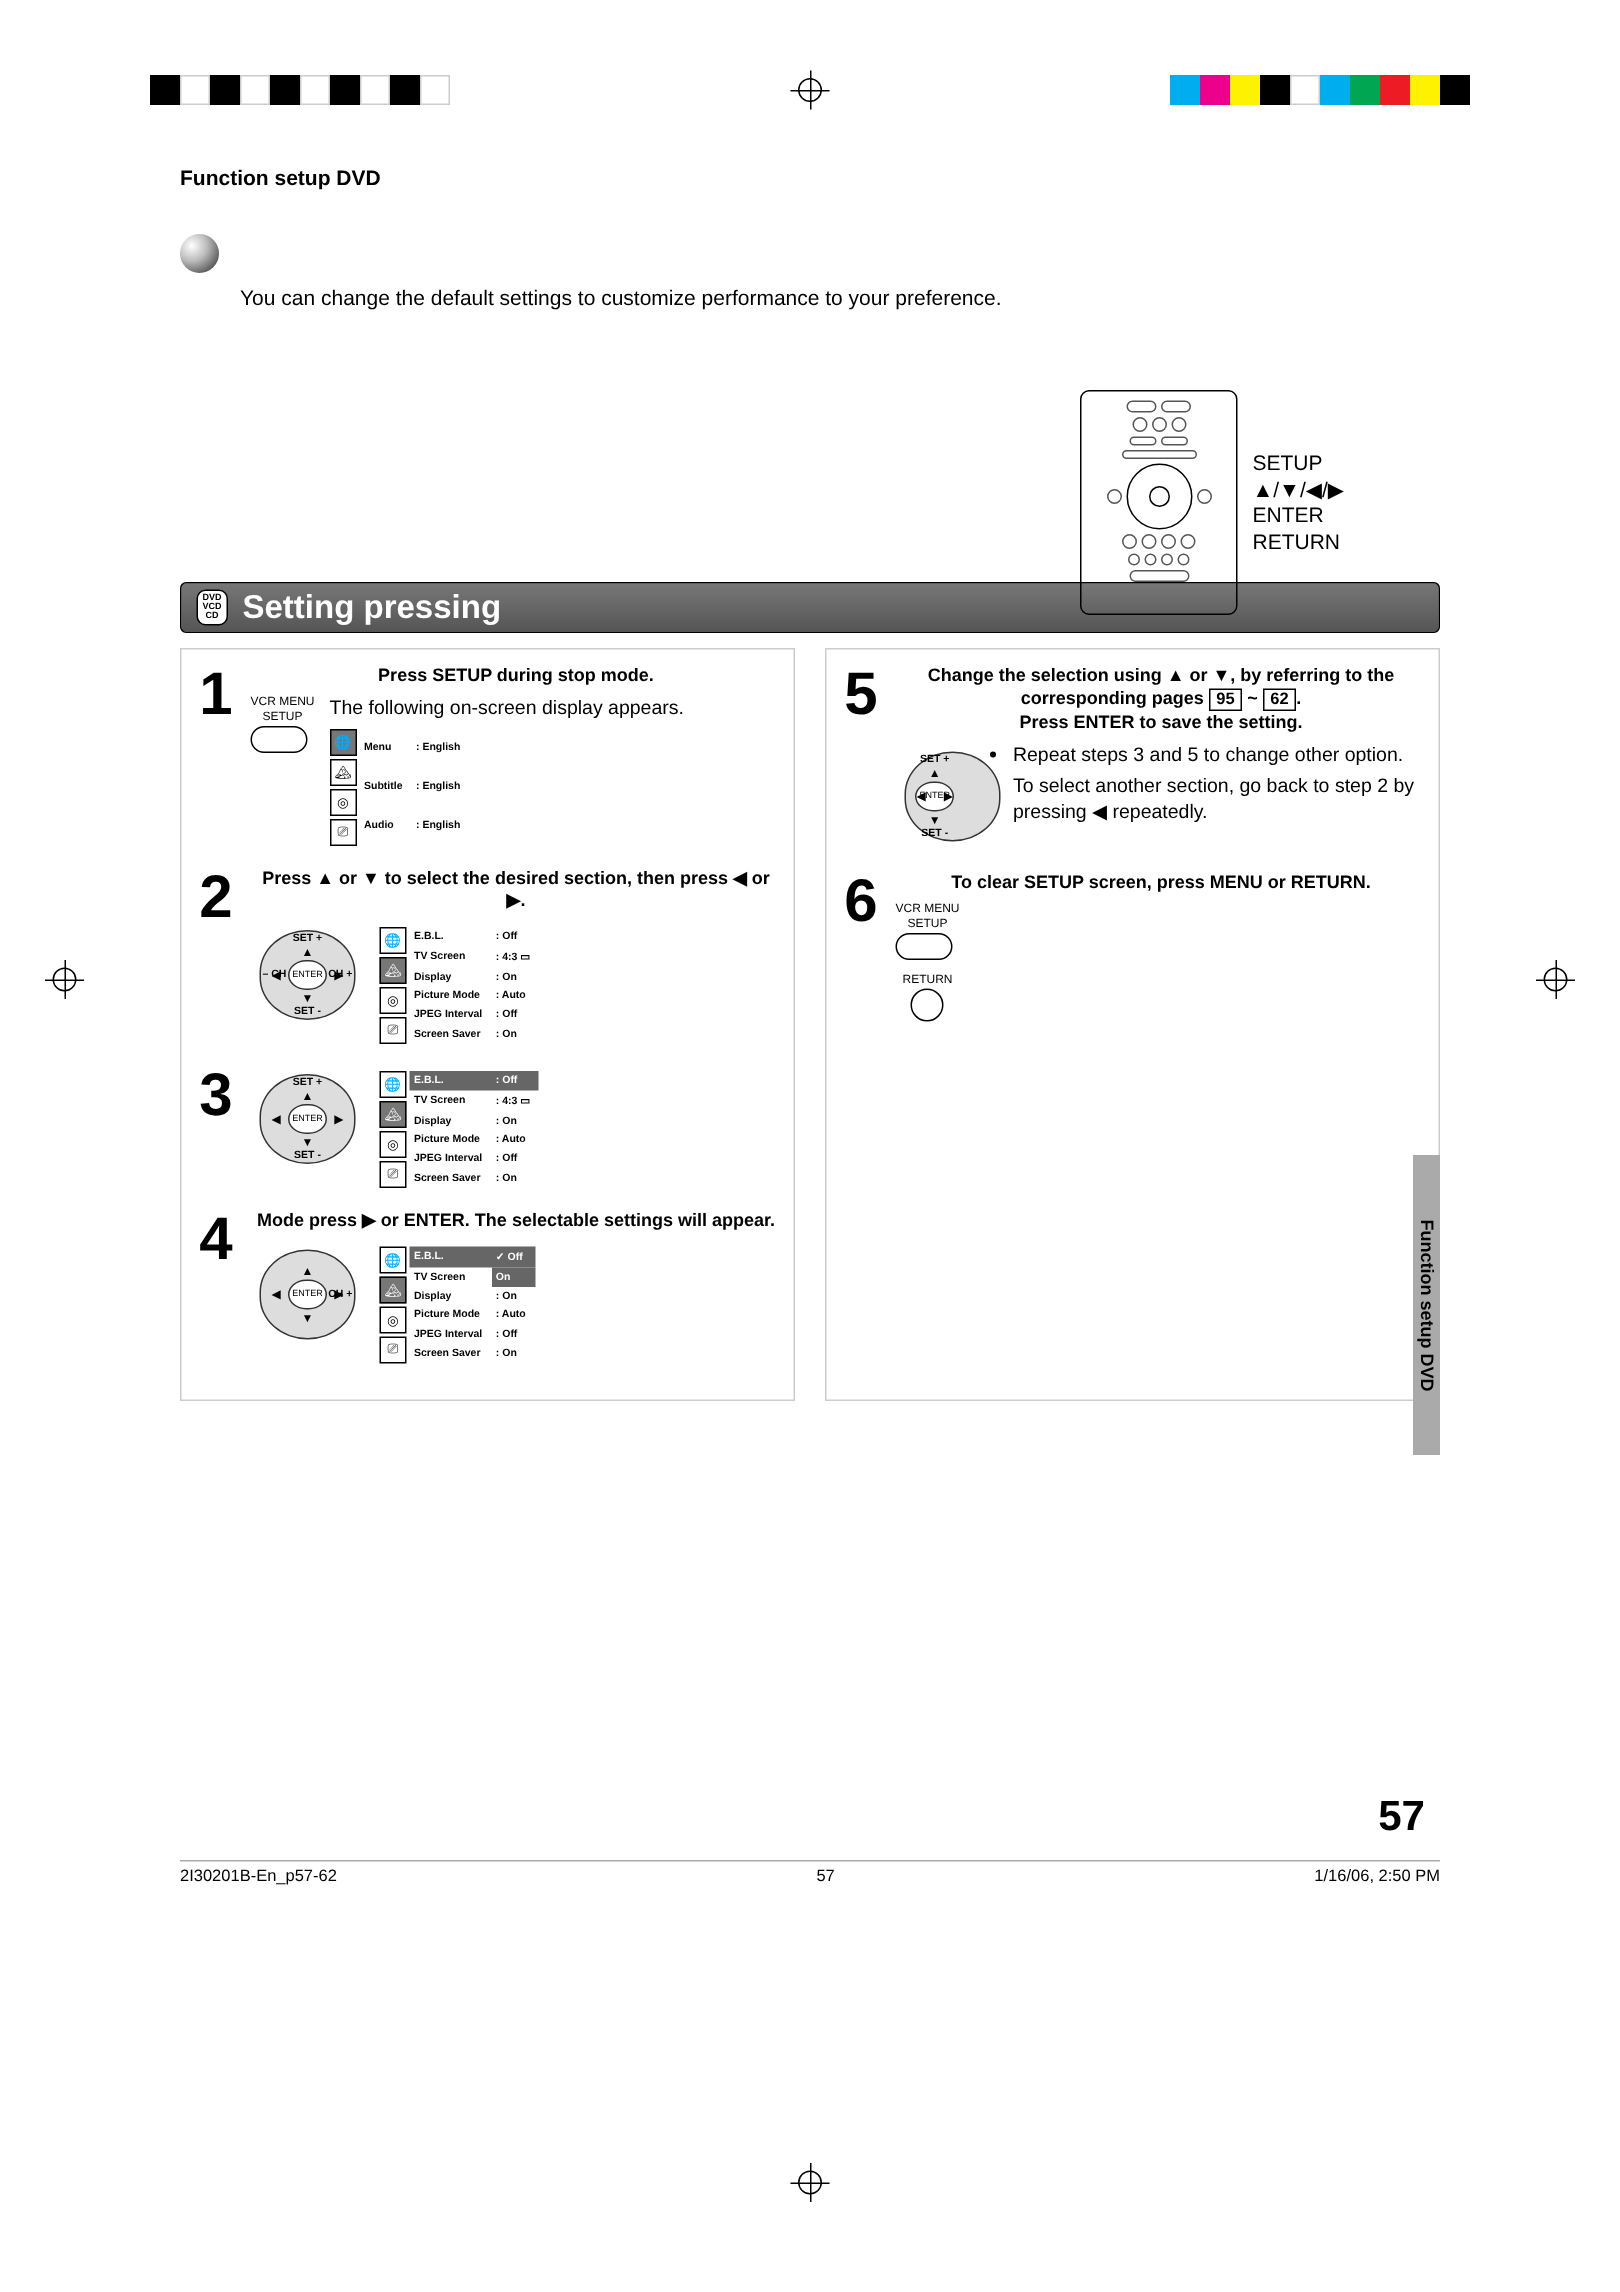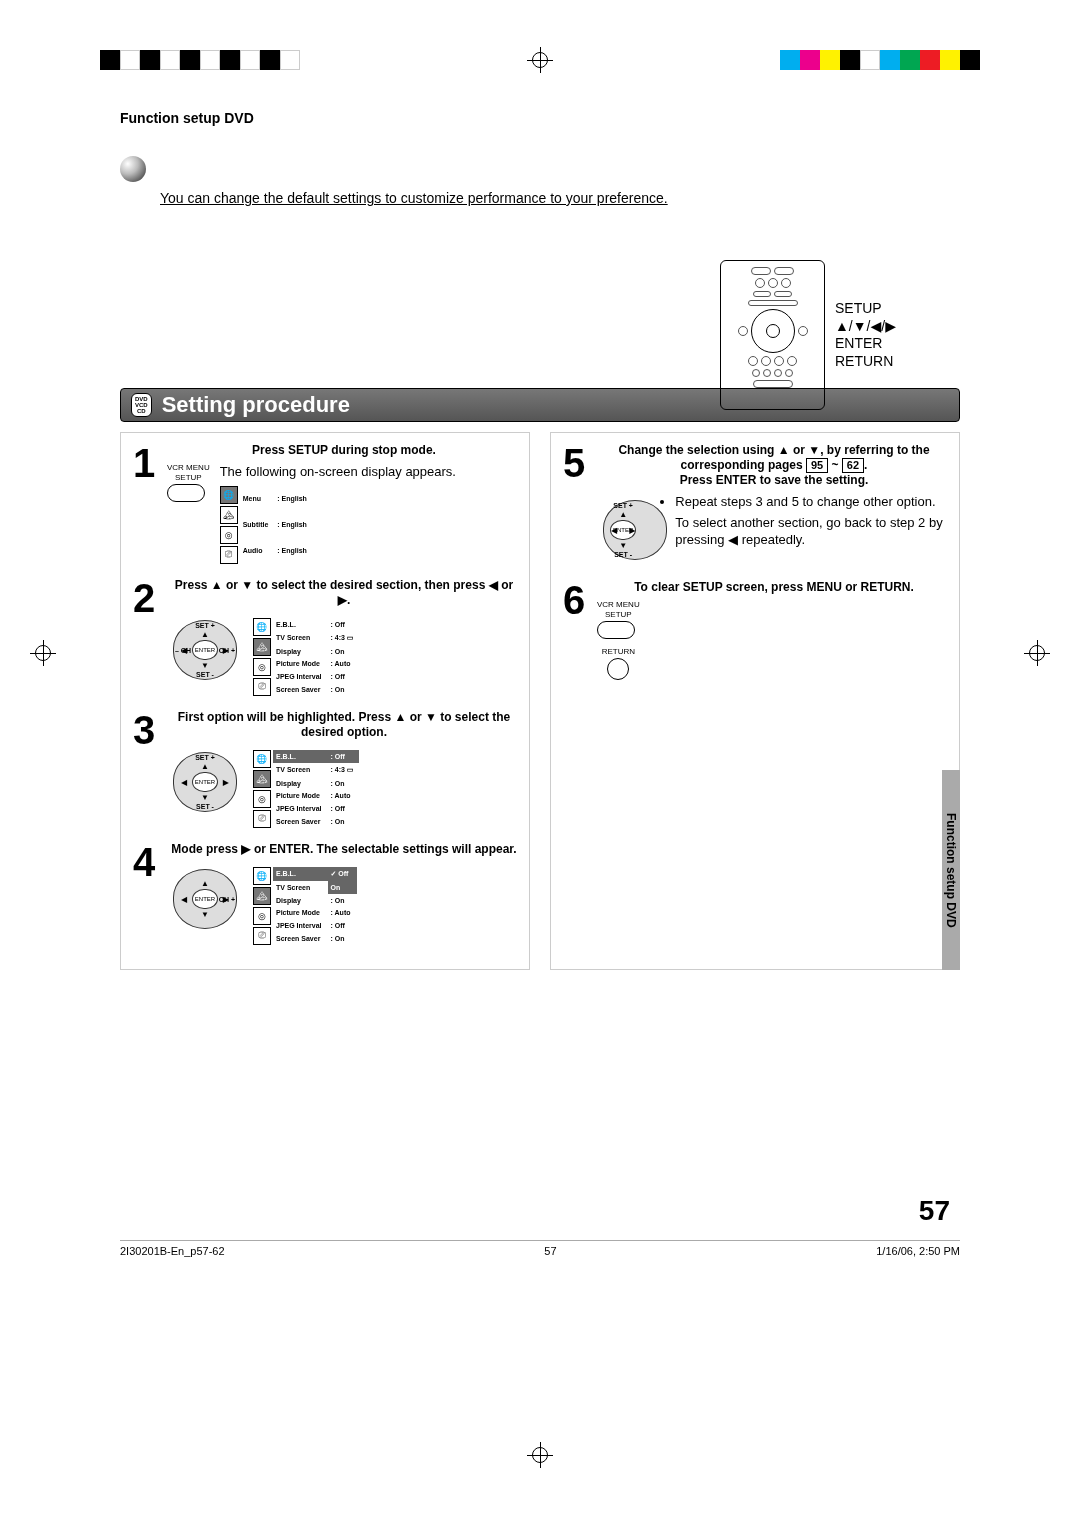--- a/index.html
+++ b/index.html
@@ -42,21 +42,21 @@
     background: radial-gradient(circle at 30% 30%, #fff, #bbb 40%, #555 80%);
     flex:0 0 auto;
   }
   .main-title {
     font-family: "Times New Roman", serif;
     font-style: italic;
     font-size: 36px;
     line-height:1;
   }
   .intro {
-    font-size:14px; margin: 8px 0 0 40px; line-height:1.25;text-decoration:underline;
+    font-size:14px; margin: 8px 0 0 40px; line-height:1.25;
   }
 
   .remote-callout {
     position:absolute; right:-20px; top:150px; width:260px;
     display:flex; align-items:center; gap:10px;
   }
   .remote-box {
     width:105px; height:150px; border:1px solid #000;
     border-radius:6px;
     display:flex; flex-direction:column; align-items:center;
@@ -280,21 +280,21 @@
       <div>RETURN</div>
     </div>
   </div>
 
   <div class="procedure-banner">
     <div class="disc-stack">
       <span>DVD</span>
       <span>VCD</span>
       <span>CD</span>
     </div>
-    <div class="procedure-title">Setting procedure</div>
+    <div class="procedure-title">Setting pressing</div>
   </div>
 
   <div class="two-col">
 
     <div class="col" id="leftcol">
         <div class="step">
           <div class="bignum">1</div>
           <div class="stbody">
             <div class="lead">Press SETUP during stop mode.</div>
             <div class="mini-row">
@@ -387,21 +387,20 @@
                     </tbody>
                   </table>
                 </div>
               </div>
             </div>
           </div>
         </div>
         <div class="step">
           <div class="bignum">3</div>
           <div class="stbody">
-            <div class="lead">First option will be highlighted. Press ▲ or ▼ to select the desired option.</div>
             <div class="mini-row">
               <div class="dpad-lg">
                 <div class="ring"></div>
                 <div class="ctr">ENTER</div>
                 <div class="lbl up">SET +</div>
                 <div class="lbl dn">SET -</div>
                 <div class="lbl lf"></div>
                 <div class="lbl rt"></div>
                 <div class="tri u">▲</div>
                 <div class="tri d">▼</div>

